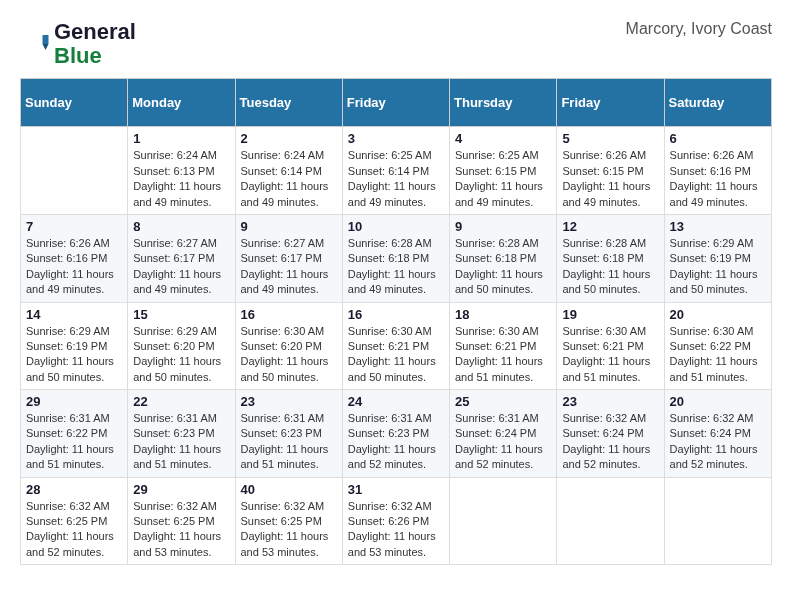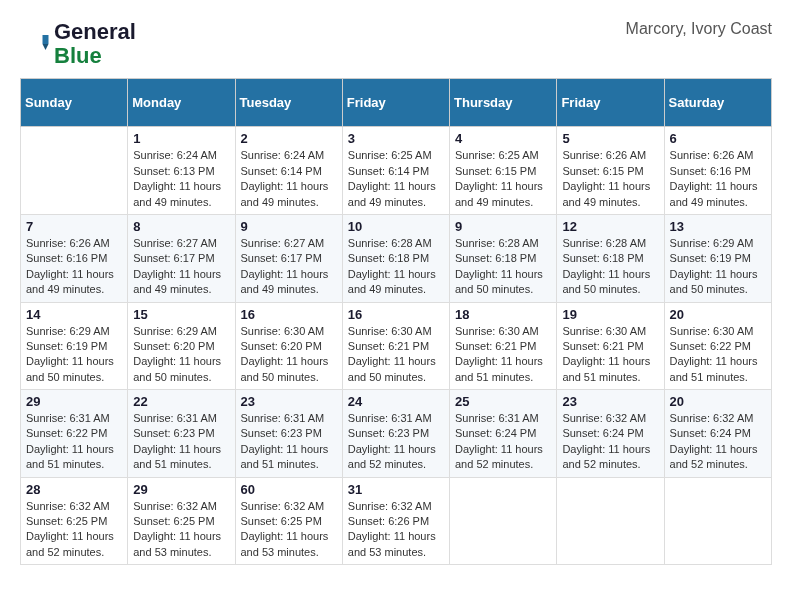--- a/index.html
+++ b/index.html
@@ -241,21 +241,21 @@
       <tr>
         <td>
           <div class="day-num">28</div>
           <div class="day-info">Sunrise: 6:32 AM<br>Sunset: 6:25 PM<br>Daylight: 11 hours<br>and 52 minutes.</div>
         </td>
         <td>
           <div class="day-num">29</div>
           <div class="day-info">Sunrise: 6:32 AM<br>Sunset: 6:25 PM<br>Daylight: 11 hours<br>and 53 minutes.</div>
         </td>
         <td>
-          <div class="day-num">60</div>
+          <div class="day-num">40</div>
           <div class="day-info">Sunrise: 6:32 AM<br>Sunset: 6:25 PM<br>Daylight: 11 hours<br>and 53 minutes.</div>
         </td>
         <td>
           <div class="day-num">31</div>
           <div class="day-info">Sunrise: 6:32 AM<br>Sunset: 6:26 PM<br>Daylight: 11 hours<br>and 53 minutes.</div>
         </td>
         <td class="empty-cell"></td>
         <td class="empty-cell"></td>
         <td class="empty-cell"></td>
       </tr>

